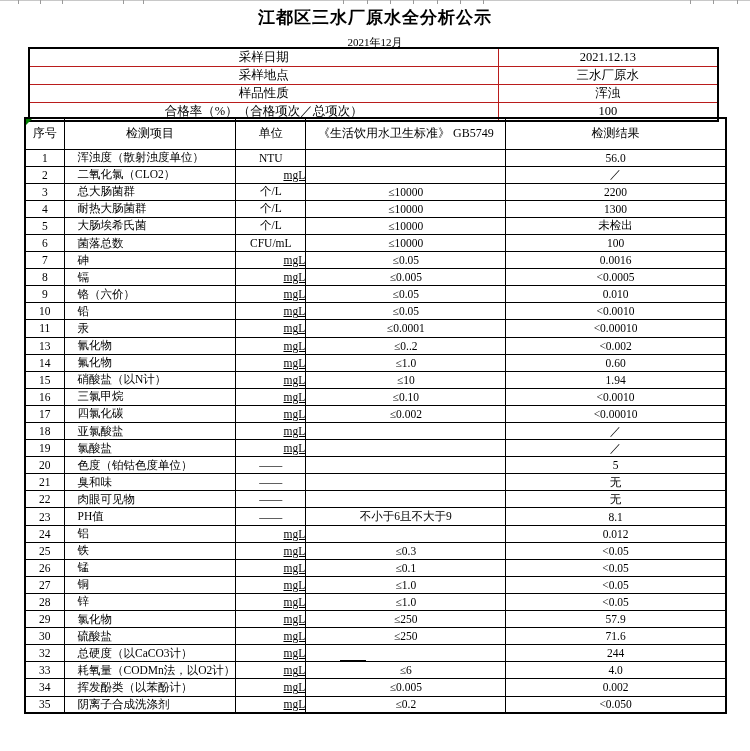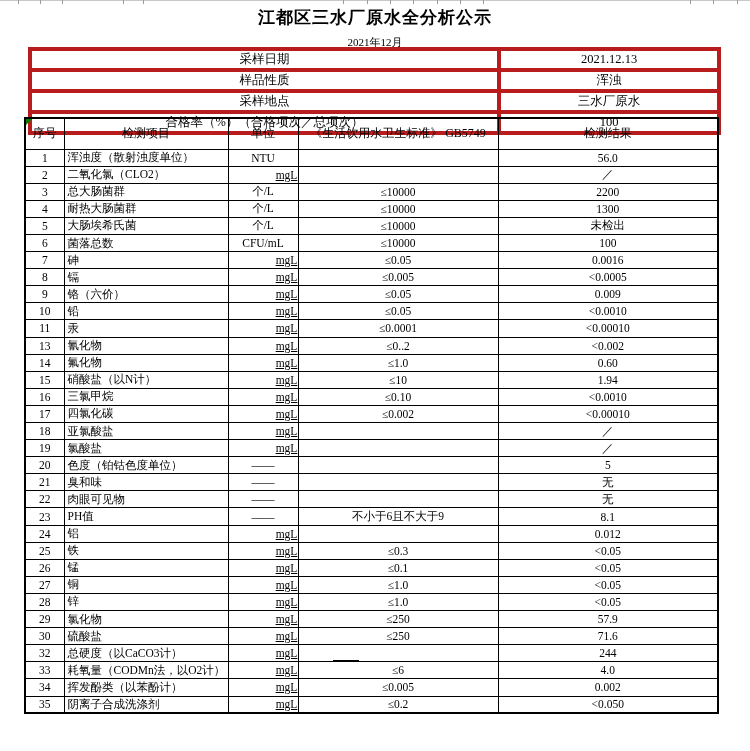--- a/index.html
+++ b/index.html
@@ -13,31 +13,31 @@
   .doc-title{
     position:absolute;top:6px;left:0;width:750px;text-align:center;
     font-size:17px;font-weight:bold;letter-spacing:1px;
     font-family:"Liberation Sans","DejaVu Sans",sans-serif;
   }
   .doc-subtitle{position:absolute;top:35px;left:0;width:750px;text-align:center;font-size:11px;}
   table{border-collapse:collapse;table-layout:fixed;}
   td,th{padding:0;font-weight:normal;overflow:hidden;white-space:nowrap;}
   
   .info-table{position:absolute;left:28px;top:47px;border:2px solid #000;}
-  .info-table td{border:4px solid #b91c1c;font-size:12.5px;text-align:center;}
+  .info-table td{border:1px solid #b91c1c;font-size:12.5px;text-align:center;}
   
   .main-table{position:absolute;left:24px;top:117px;border:2px solid #000;}
   .main-table td,.main-table th{border:1px solid #000;font-size:11.5px;text-align:center;}
   .main-table th{font-size:12px;}
   .th-no{position:relative;margin-top:8px;}
   .green-tri{
     position:absolute;top:0;left:0;width:0;height:0;
     border-top:6px solid #008000;border-right:6px solid transparent;
   }
-  .c-item{text-align:left !important;padding-left:3px;font-size:11.5px;}
+  .c-item{text-align:left !important;padding-left:13px;font-size:11.5px;}
   .c-no,.c-res,.c-std{font-size:11px;}
   .c-unit{font-size:11.5px;margin-top:8px;}
   .c-unit.u{text-decoration:underline;padding-left:47px;}
   td.dash-cell{position:relative;}
   td.dash-cell::after{
     content:"";position:absolute;left:34px;bottom:-2px;width:26px;height:3px;background:#000;z-index:2;
   }
 </style>
 </head>
 <body>
@@ -68,26 +68,26 @@
   <colgroup>
       <col style="width:469px">
       <col style="width:220px">
     </colgroup>
   <tbody>
       <tr style="height:16px">
     <td>采样日期</td>
     <td>2021.12.13</td>
   </tr>
   <tr style="height:15px">
+    <td>采样地点</td>
+    <td>三水厂原水</td>
+  </tr>
+  <tr style="height:15px">
     <td>样品性质</td>
     <td>浑浊</td>
-  </tr>
-  <tr style="height:15px">
-    <td>采样地点</td>
-    <td>三水厂原水</td>
   </tr>
   <tr style="height:18px">
     <td>合格率（%）（合格项次／总项次）</td>
     <td>100</td>
   </tr>
 </tbody>
   </table>
 
 <table class="main-table">
   <colgroup>
@@ -172,21 +172,21 @@
     <td class="c-unit u">mgL</td>
     <td class="c-std">≤0.005</td>
     <td class="c-res">&lt;0.0005</td>
   </tr>
 
   <tr style="height:17.1px">
     <td class="c-no">9</td>
     <td class="c-item">铬（六价）</td>
     <td class="c-unit u">mgL</td>
     <td class="c-std">≤0.05</td>
-    <td class="c-res">0.009</td>
+    <td class="c-res">0.010</td>
   </tr>
 
   <tr style="height:17.1px">
     <td class="c-no">10</td>
     <td class="c-item">铅</td>
     <td class="c-unit u">mgL</td>
     <td class="c-std">≤0.05</td>
     <td class="c-res">&lt;0.0010</td>
   </tr>
 

